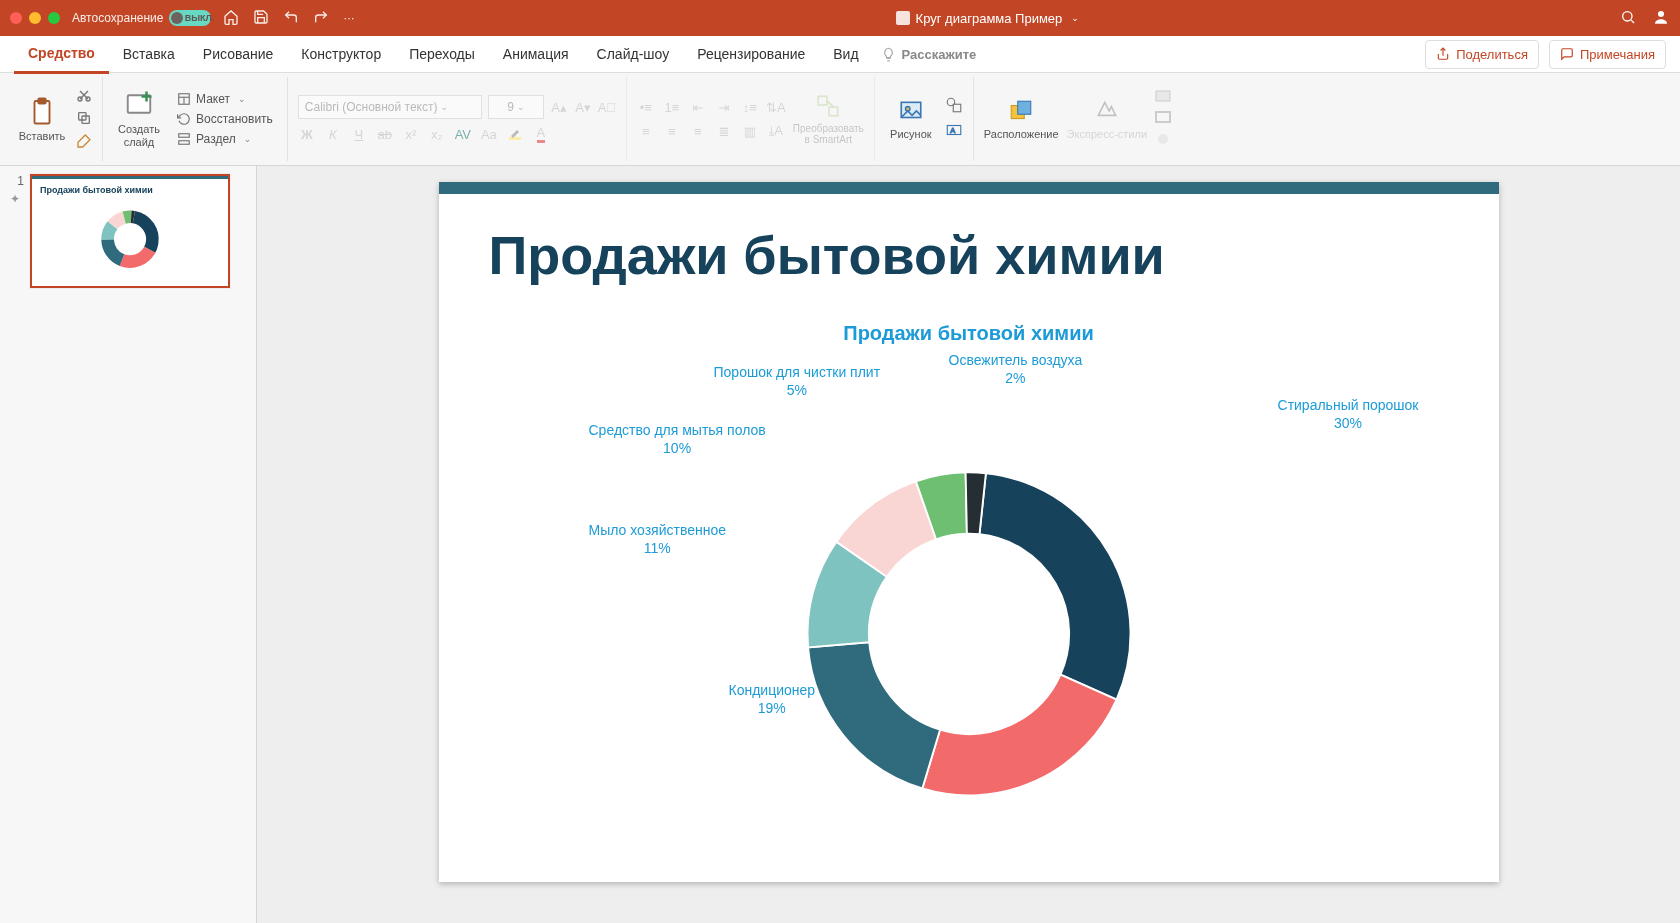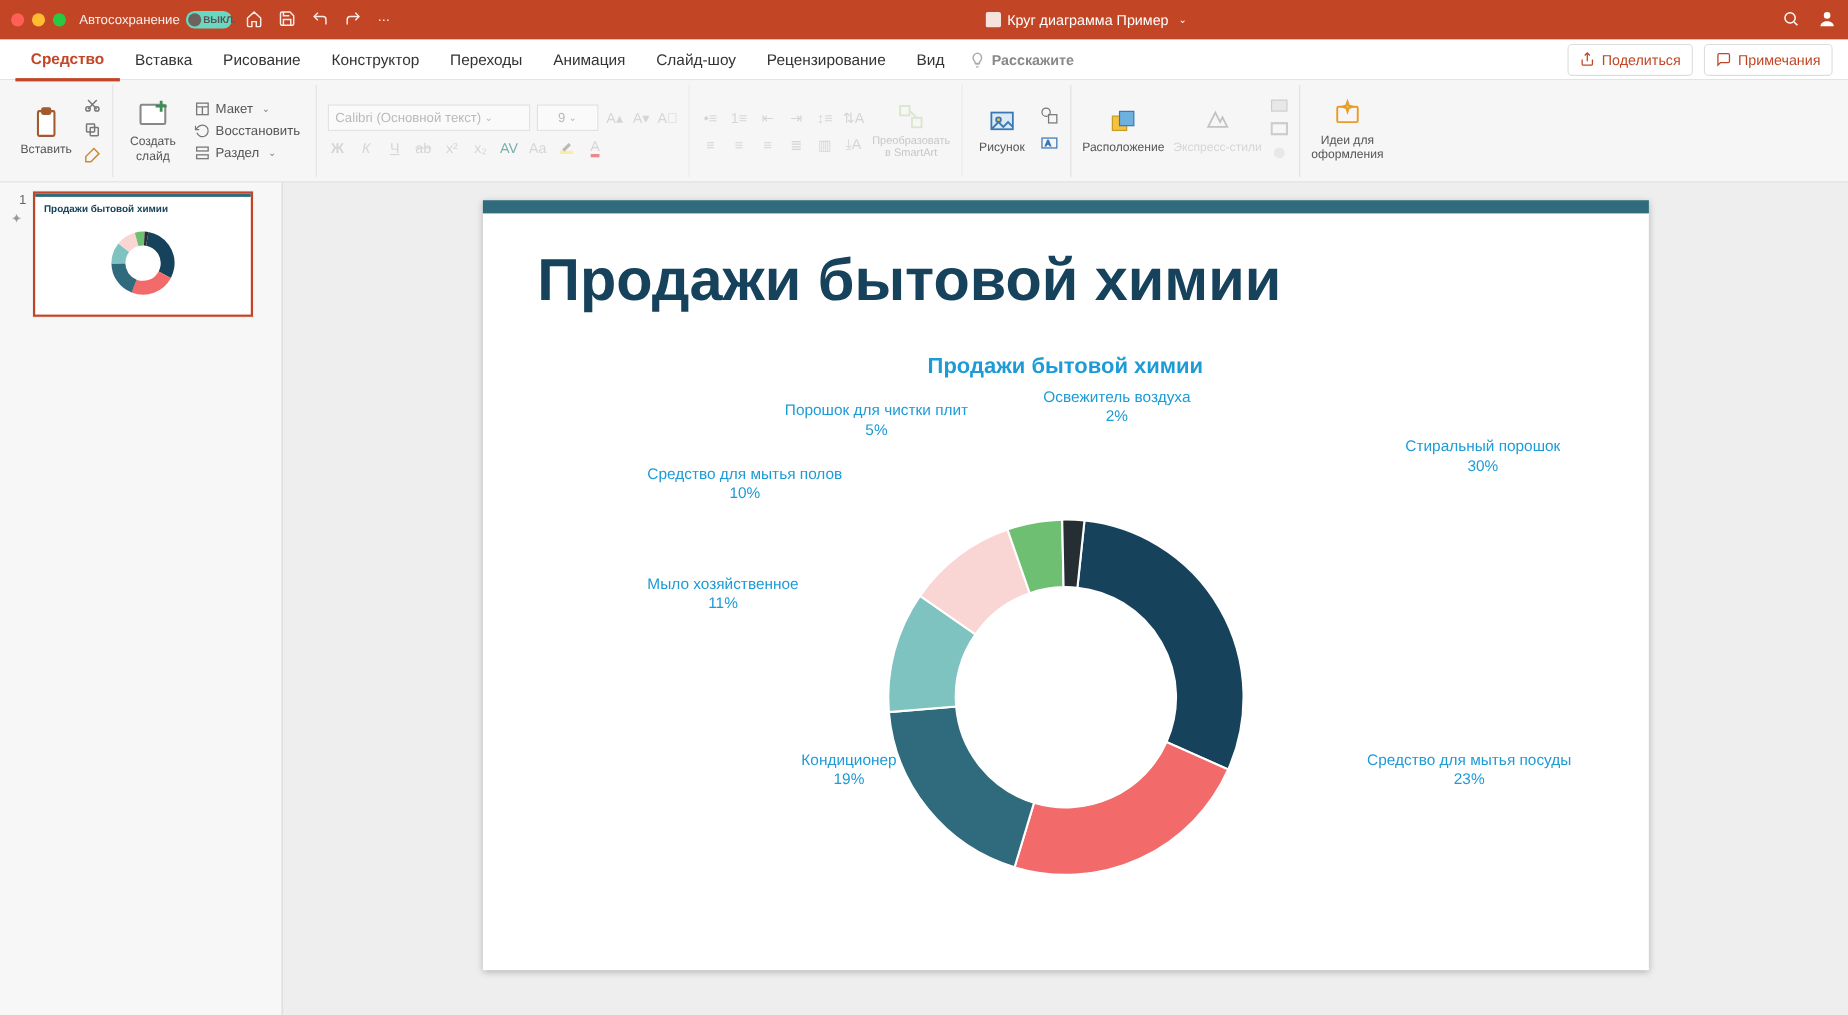--- a/index.html
+++ b/index.html
@@ -331,30 +331,20 @@
           </svg></span>
       <span><svg width="16" height="14">
             <rect x="1" y="1" width="14" height="10" fill="none" stroke="#aaa" stroke-width="2"></rect>
           </svg></span>
       <span><svg width="16" height="14">
             <circle cx="8" cy="7" r="5" fill="#ddd"></circle>
           </svg></span>
     </div>
   </div>
 
-  <div class="group" style="border-right:none;">
-    <div class="big-btn">
-      <svg width="28" height="28" viewBox="0 0 24 24" fill="none" stroke="#e89b2a" stroke-width="1.5">
-          <rect x="4" y="6" width="16" height="12" rx="1"></rect>
-          <path d="M12 2l1 3 3 1-3 1-1 3-1-3-3-1 3-1z" fill="#f4c23d"></path>
-        </svg>
-      <span style="white-space:pre-line;">Идеи для
-оформления</span>
-    </div>
-  </div>
 </div>
 
 <div class="main">
 
   <div class="thumb-rail">
     <div class="thumb-wrap">
       <div>
         <div class="thumb-num">1</div>
         <div class="thumb-star">✦</div>
       </div>
@@ -388,21 +378,20 @@
               <path d="M 177.65136389962106 134.57261466144303 A 85 85 0 0 1 75.43229725971995 181.37215729022574 L 84.76802430102636 150.45073751993993 A 52.7 52.7 0 0 0 148.14384561776507 121.43502109009466 Z" fill="#f26a6a" stroke="#fff" stroke-width="1"></path>
               <path d="M 75.43229725971995 181.37215729022574 A 85 85 0 0 1 15.298106963792137 107.11261668324687 L 47.484826317551125 104.40982234361306 A 52.7 52.7 0 0 0 84.76802430102636 150.45073751993993 Z" fill="#2f6b7c" stroke="#fff" stroke-width="1"></path>
               <path d="M 15.298106963792137 107.11261668324687 A 85 85 0 0 1 30.202317223635134 51.48934674682335 L 56.72543667865378 69.92339498303048 A 52.7 52.7 0 0 0 47.484826317551125 104.40982234361306 Z" fill="#7fc3c0" stroke="#fff" stroke-width="1"></path>
               <path d="M 30.202317223635134 51.48934674682335 A 85 85 0 0 1 72.04633502722038 19.72800852981412 L 82.66872771687663 50.23136528848475 A 52.7 52.7 0 0 0 56.72543667865378 69.92339498303048 Z" fill="#f9d5d3" stroke="#fff" stroke-width="1"></path>
               <path d="M 72.04633502722038 19.72800852981412 A 85 85 0 0 1 98.21989430991461 15.01864190463813 L 98.89633447214706 47.31155798087564 A 52.7 52.7 0 0 0 82.66872771687663 50.23136528848475 Z" fill="#6fbf73" stroke="#fff" stroke-width="1"></path>
               <path d="M 98.21989430991461 15.01864190463813 A 85 85 0 0 1 108.88491937775044 15.465638893696749 L 105.50865001420527 47.58869611409198 A 52.7 52.7 0 0 0 98.89633447214706 47.31155798087564 Z" fill="#252f33" stroke="#fff" stroke-width="1"></path>
             </svg>
         </div>
 
         <div class="data-label" style="right:80px;top:85px;"><span>Стиральный порошок</span><span class="pct">30%</span></div>
-        <div class="data-label" style="right:70px;top:370px;"><span>Средство для мытья посуды</span><span class="pct">23%</span></div>
         <div class="data-label" style="left:290px;top:370px;"><span>Кондиционер</span><span class="pct">19%</span></div>
         <div class="data-label" style="left:150px;top:210px;"><span>Мыло хозяйственное</span><span class="pct">11%</span></div>
         <div class="data-label" style="left:150px;top:110px;"><span>Средство для мытья полов</span><span class="pct">10%</span></div>
         <div class="data-label" style="left:275px;top:52px;"><span>Порошок для чистки плит</span><span class="pct">5%</span></div>
         <div class="data-label" style="left:510px;top:40px;"><span>Освежитель воздуха</span><span class="pct">2%</span></div>
       </div>
     </div>
   </div>
 </div>
 

